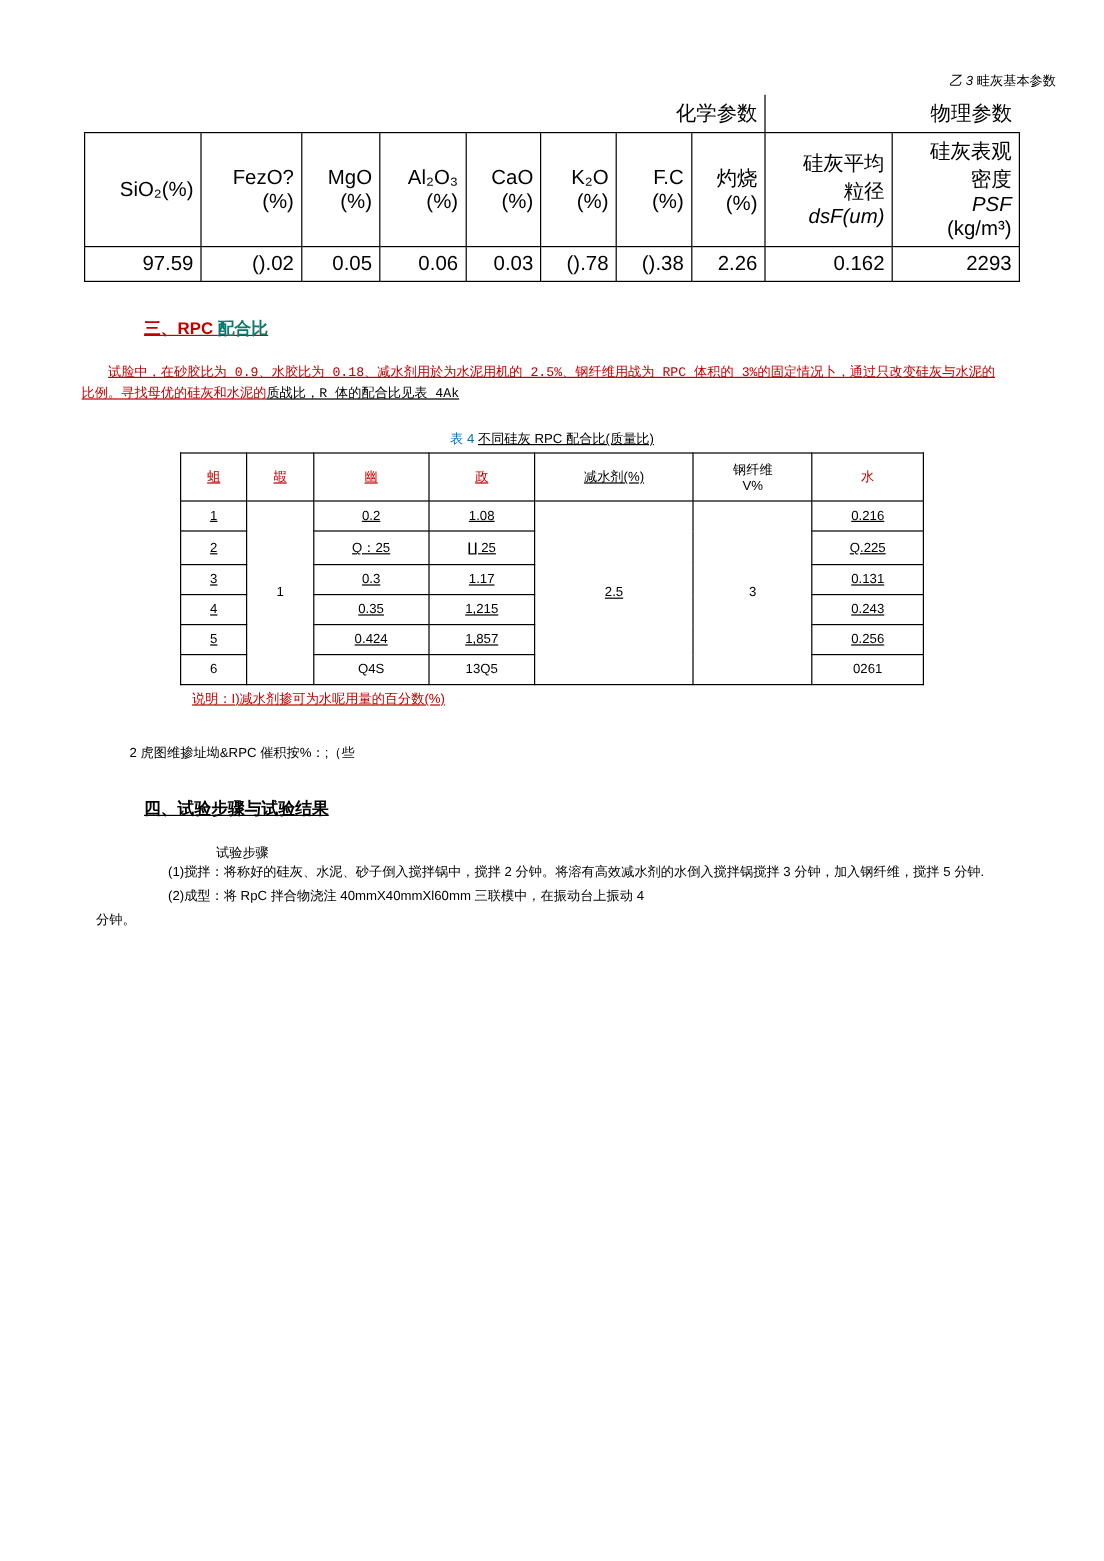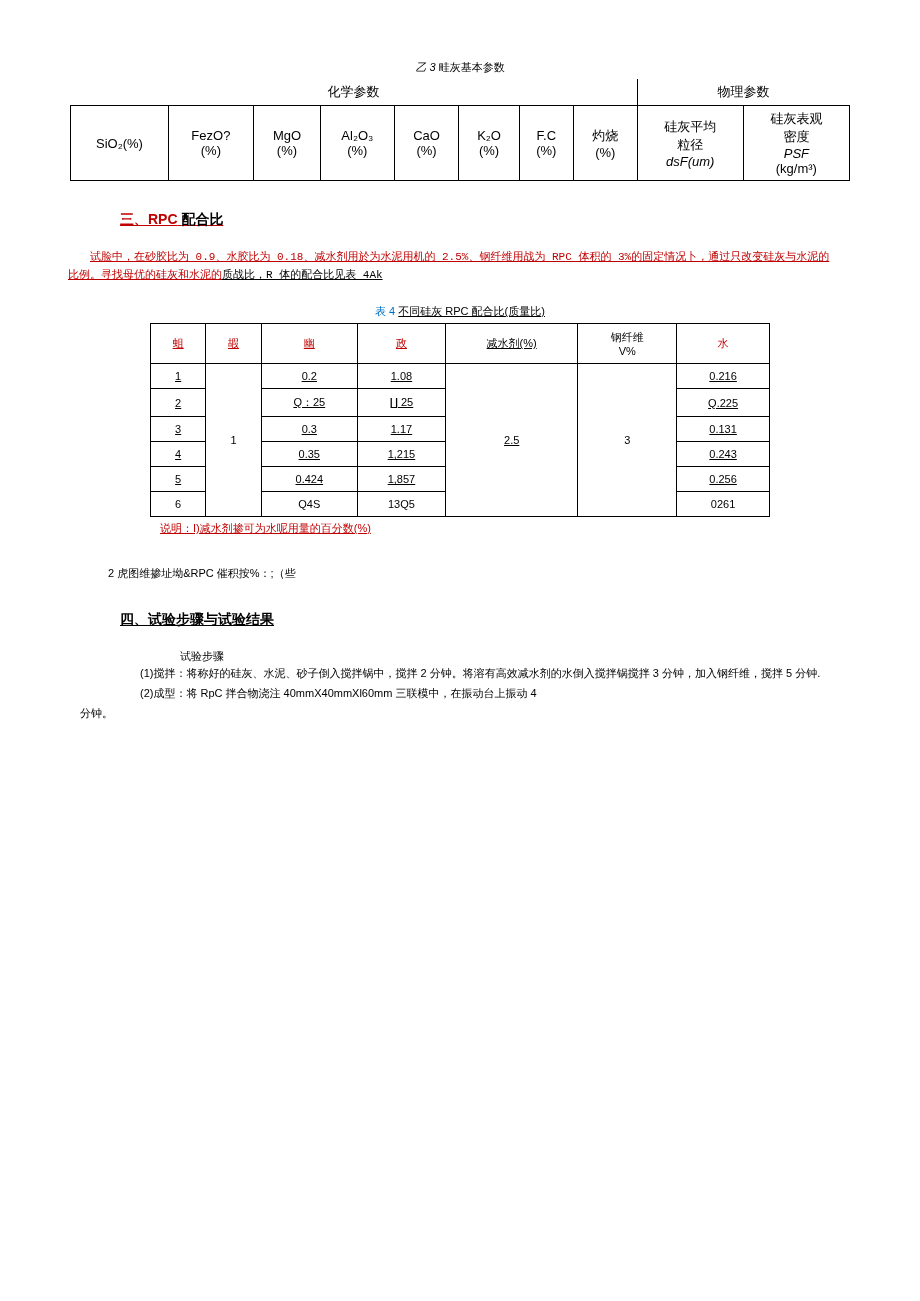--- a/index.html
+++ b/index.html
@@ -6,61 +6,61 @@
     font-family: "Microsoft YaHei", Arial, sans-serif;
     font-size: 11px;
     margin: 0;
     padding: 60px 40px;
     background: #fff;
     color: #000;
     width: 920px;
     box-sizing: border-box;
   }
   .caption {
-    text-align: center;
+    text-align: right;
     margin-bottom: 4px;
   }
   .caption-prefix {
     font-style: italic;
   }
   table {
     border-collapse: collapse;
     margin: 0 auto;
   }
   .table1 {
     width: 780px;
   }
   .table1 th, .table1 td {
     border-left: 1px solid #000;
     border-right: 1px solid #000;
     border-bottom: 1px solid #000;
     padding: 4px 6px;
-    text-align: center;
+    text-align: right;
     font-weight: normal;
-    font-size: 13px;
+    font-size: 17px;
   }
   .table1 .group-header td {
     border-top: none;
     border-bottom: 1px solid #000;
   }
   .table1 .group-header td.chem {
     border-left: none;
   }
   .table1 .group-header td.phys {
     border-right: none;
   }
   .heading3 {
     color: #c00000;
     font-weight: bold;
     font-size: 14px;
     text-decoration: underline;
     margin: 30px 0 20px 80px;
   }
   .heading3 .black {
-    color: #000000;
+    color: #0f766e;
   }
   .heading4 {
     font-weight: bold;
     font-size: 14px;
     text-decoration: underline;
     margin: 30px 0 20px 80px;
   }
   .heading4 .blue {
     color: #000000;
   }
@@ -182,20 +182,32 @@
       <div>硅灰平均</div>
       <div>粒径</div>
       <div class="italic">dsF(um)</div>
     </th>
     <th>
       <div>硅灰表观</div>
       <div>密度</div>
       <div class="italic">PSF</div>
       <div>(kg/m³)</div>
     </th>
+  </tr>
+  <tr>
+    <td>97.59</td>
+    <td>().02</td>
+    <td>0.05</td>
+    <td>0.06</td>
+    <td>0.03</td>
+    <td>().78</td>
+    <td>().38</td>
+    <td>2.26</td>
+    <td>0.162</td>
+    <td>2293</td>
   </tr>
 </tbody>
   </table>
 
 <div class="heading3">
   <span>三、RPC</span>
   <span class="black">配合比</span>
 </div>
 
 <div class="para">

